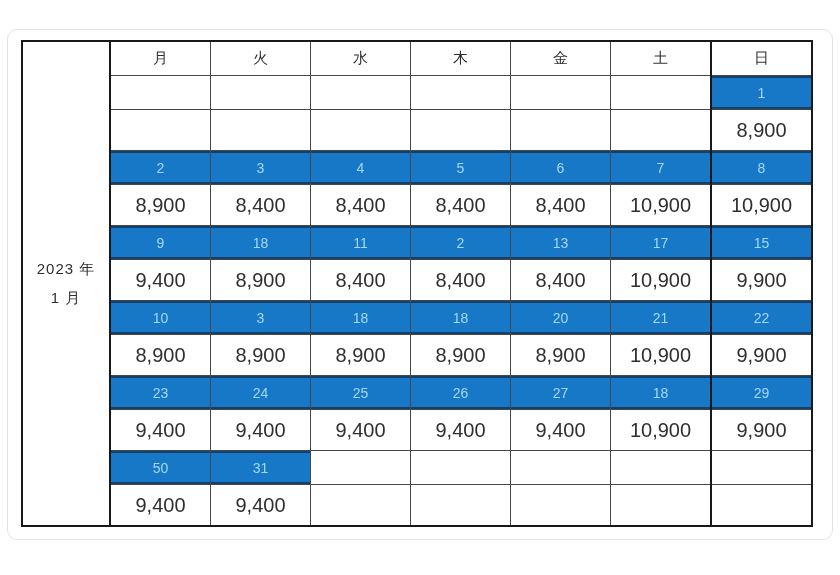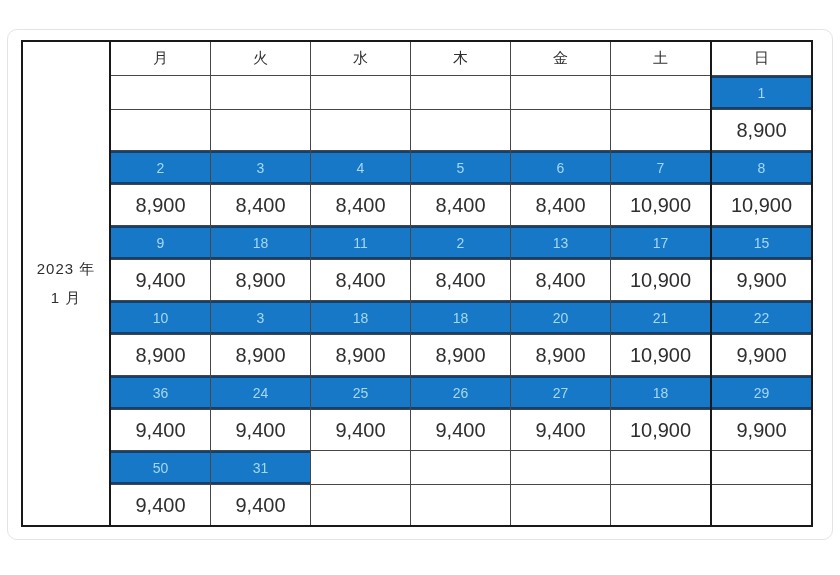--- a/index.html
+++ b/index.html
@@ -142,21 +142,21 @@
         <tr class="price-row">
           <td class="day-cell">8,900</td>
           <td class="day-cell">8,900</td>
           <td class="day-cell">8,900</td>
           <td class="day-cell">8,900</td>
           <td class="day-cell">8,900</td>
           <td class="day-cell">10,900</td>
           <td class="day-cell sun-col">9,900</td>
         </tr>
         <tr class="date-row">
-          <td class="day-cell hl">36</td>
+          <td class="day-cell hl">23</td>
           <td class="day-cell hl">24</td>
           <td class="day-cell hl">25</td>
           <td class="day-cell hl">26</td>
           <td class="day-cell hl">27</td>
           <td class="day-cell hl">18</td>
           <td class="day-cell hl sun-col">29</td>
         </tr>
         <tr class="price-row">
           <td class="day-cell">9,400</td>
           <td class="day-cell">9,400</td>

